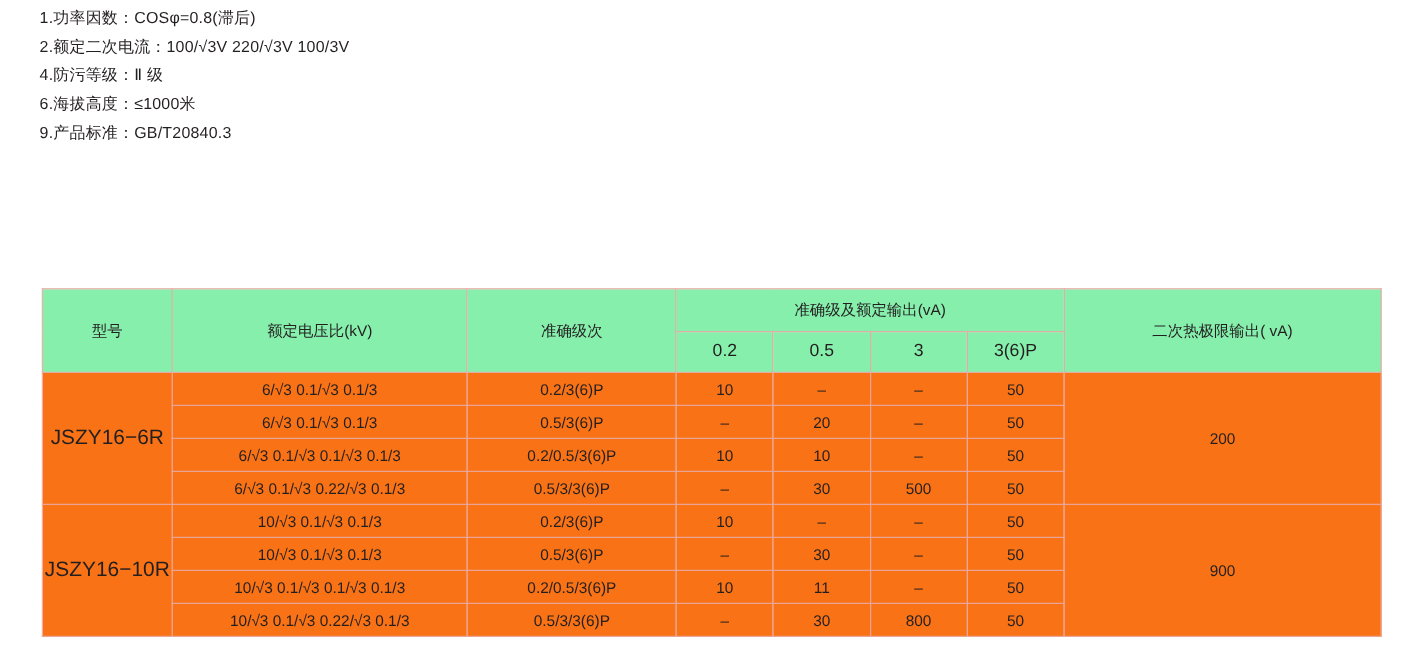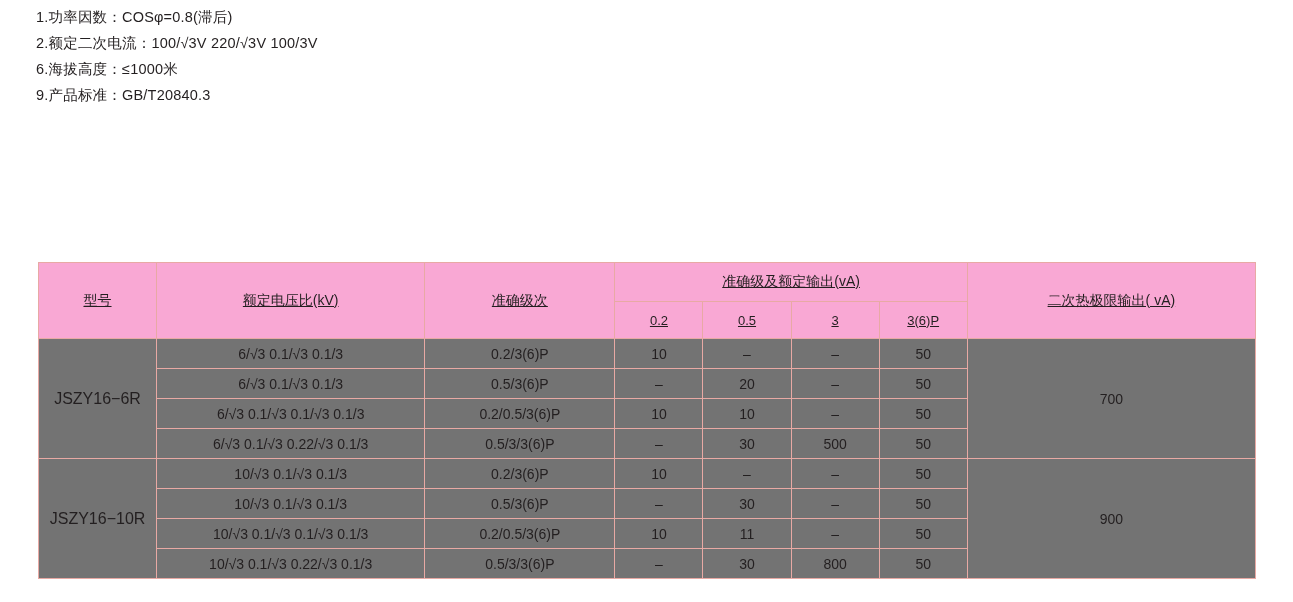--- a/index.html
+++ b/index.html
@@ -46,55 +46,55 @@
   table.spec-table td, table.spec-table th {
     border: 1px solid #e8a9a4;
     text-align: center;
     vertical-align: middle;
     font-weight: normal;
     font-size: 14px;
     color: #231f20;
     padding: 0;
   }
   thead th {
-    background: #f9a8d4;
+    background: #86efac;
     color: #231f20;
     font-size: 14.5px;
     height: 38px;
-    text-decoration: underline;
   }
   thead th.tall {
     height: 74px;
   }
   thead tr.sub th {
     height: 36px;
-    font-size: 13px;
+    font-size: 16px;
   }
   tbody td {
     height: 29px;
-    background: #737373;
+    background: #f97316;
     font-size: 14px;
   }
   tbody td.model {
-    font-size: 16px;
+    font-size: 19px;
   }
   .col-model { width: 118px; }
   .col-ratio { width: 268px; }
   .col-class { width: 190px; }
   .col-out { width: 88px; }
   .col-thermal { width: 288px; }
 </style>
 </head>
 <body>
 
 <div class="page">
 
   <div class="spec-list">
     <div class="spec-line">1.功率因数：COSφ=0.8(滞后)</div>
     <div class="spec-line">2.额定二次电流：100/√3V 220/√3V 100/3V</div>
+    <div class="spec-line">4.防污等级：Ⅱ 级</div>
     <div class="spec-line">6.海拔高度：≤1000米</div>
     <div class="spec-line">9.产品标准：GB/T20840.3</div>
   </div>
 
   <div class="table-wrap">
     <table class="spec-table">
       <colgroup>
         <col class="col-model">
         <col class="col-ratio">
         <col class="col-class">
@@ -121,21 +121,21 @@
       </thead>
       <tbody>
         <tr>
           <td class="model" rowspan="4">JSZY16−6R</td>
           <td>6/√3  0.1/√3  0.1/3</td>
           <td>0.2/3(6)P</td>
           <td>10</td>
           <td>–</td>
           <td>–</td>
           <td>50</td>
-          <td rowspan="4">700</td>
+          <td rowspan="4">200</td>
         </tr>
         <tr>
           <td>6/√3  0.1/√3  0.1/3</td>
           <td>0.5/3(6)P</td>
           <td>–</td>
           <td>20</td>
           <td>–</td>
           <td>50</td>
         </tr>
         <tr>

